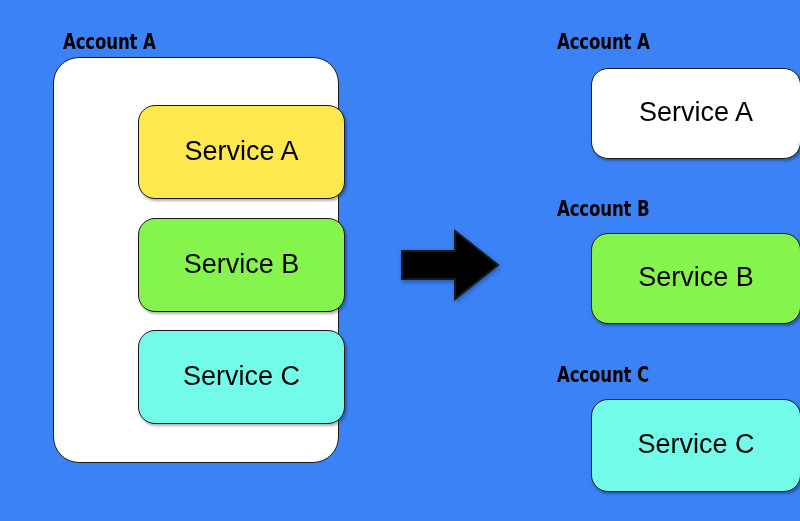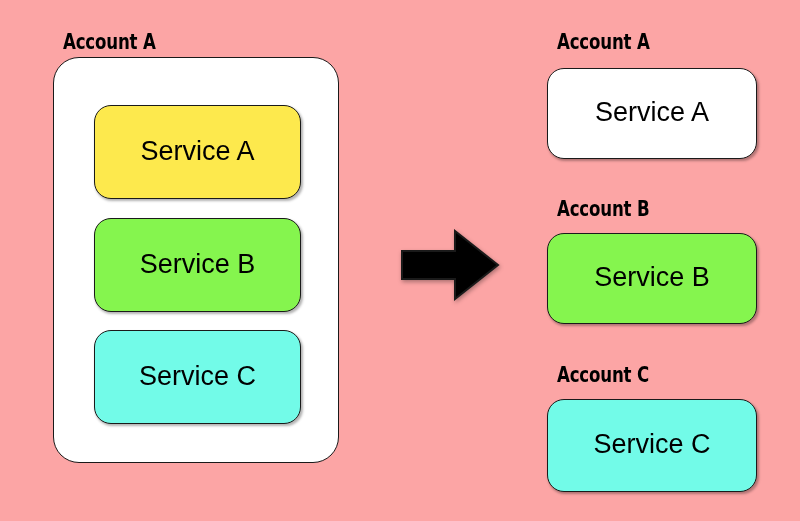--- a/index.html
+++ b/index.html
@@ -46,20 +46,21 @@
 
   .service-box {
     position: absolute;
     box-sizing: border-box;
     border: 1.6px solid #1a1a1a;
     border-radius: 17px;
     display: flex;
     align-items: center;
     justify-content: center;
     box-shadow: 1.5px 2px 2.5px rgba(0, 0, 0, 0.30);
+    margin-left: 44px;
   }
 
   .service-box .service-text {
     font-family: "Liberation Sans", sans-serif;
     font-weight: 400;
     font-size: 27px;
     line-height: 1;
     color: #000000;
     white-space: nowrap;
     padding-bottom: 2px;
@@ -67,21 +68,21 @@
 
   
   #arrow {
     position: absolute;
     filter: drop-shadow(1.5px 2px 2px rgba(0, 0, 0, 0.32));
   }
 </style>
 </head>
 <body>
 
-<div id="canvas" style="background: #fca5a5;">
+<div id="canvas" style="background: #3b82f6;">
 
   <div class="account-label" style="left:63px; top:32px;">Account A</div>
 
   <div class="account-frame" style="left: 53px; top: 57px; width: 286px; height: 406px; border-color: rgb(26, 26, 26);"></div>
 
   <div class="service-box" style="left: 94px; top: 105px; width: 207px; height: 94px; background-color: rgb(253, 233, 77); border-color: rgb(26, 26, 26);">
     <span class="service-text">Service A</span>
   </div>
 
   <div class="service-box" style="left: 94px; top: 218px; width: 207px; height: 94px; background-color: rgb(133, 245, 78); border-color: rgb(26, 26, 26);">

